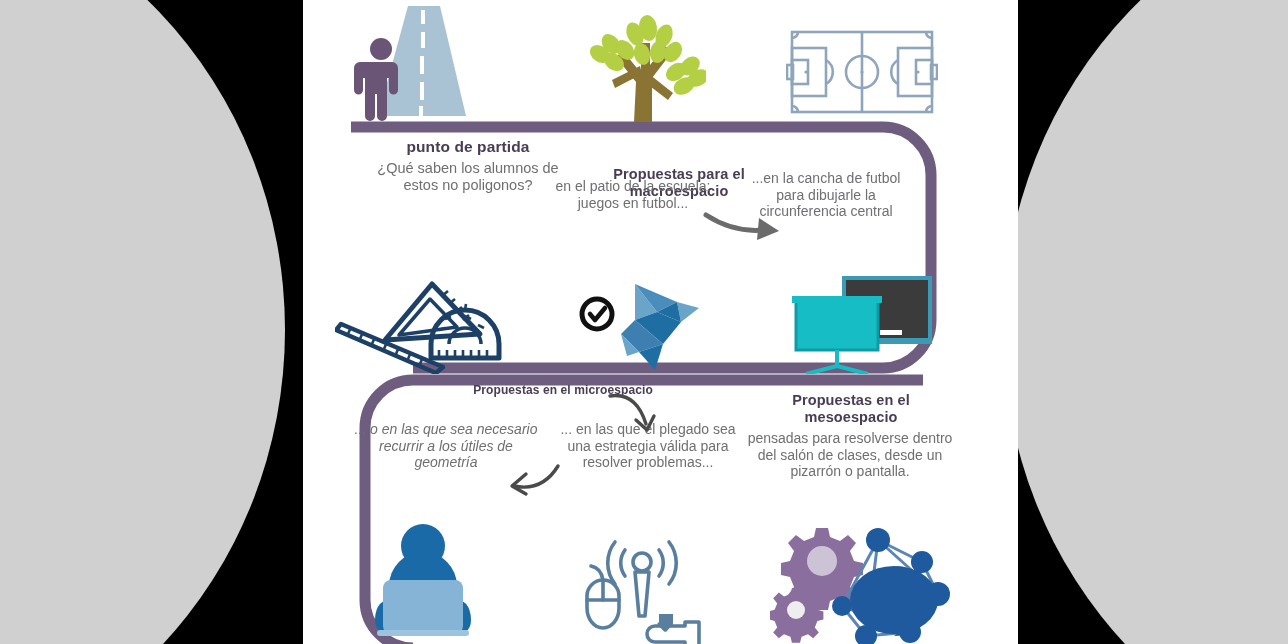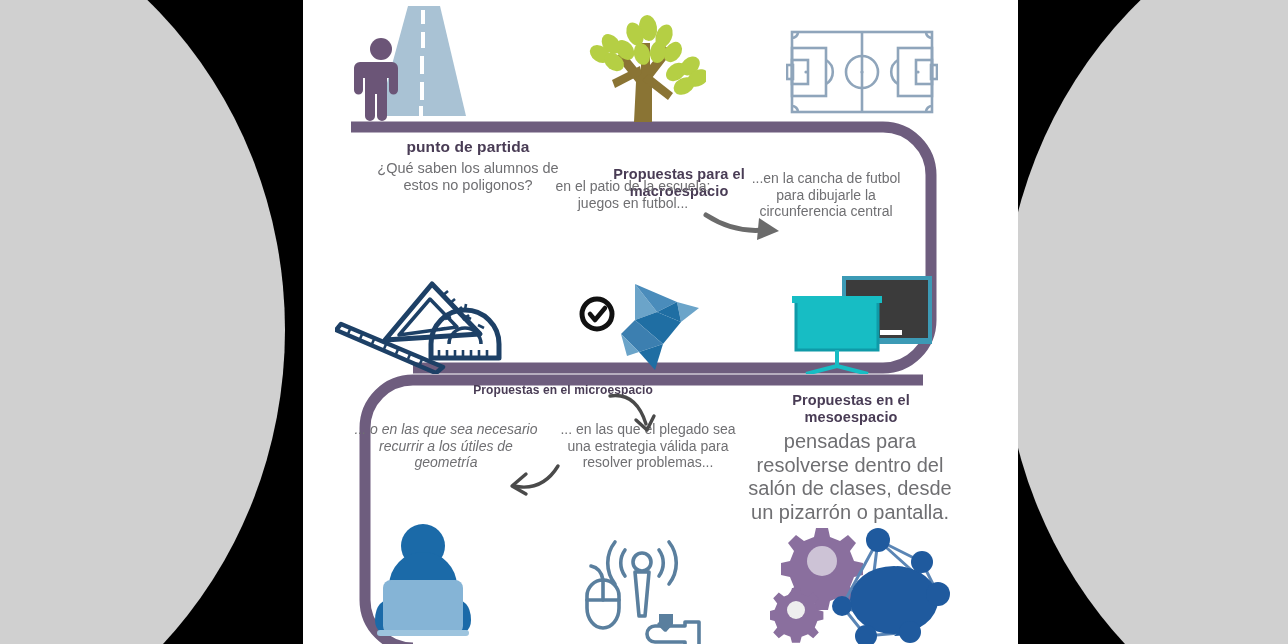--- a/index.html
+++ b/index.html
@@ -68,21 +68,21 @@
   #blk-micro-l{left:38px;top:421px;width:190px;}
   #blk-micro-l .t-body{font-size:14px;font-style:italic;}
 
   #blk-micro-r{left:240px;top:421px;width:190px;}
   #blk-micro-r .t-body{font-size:14px;}
 
   #blk-meso-head{left:440px;top:392px;width:196px;}
   #blk-meso-head .t-head{font-size:14.5px;}
 
   #blk-meso-body{left:430px;top:430px;width:214px;}
-  #blk-meso-body .t-body{font-size:20px;}
+  #blk-meso-body .t-body{font-size:14px;}
 
   .arrow-svg{position:absolute;pointer-events:none;}
   #arr-macro{left:390px;top:206px;}
   #arr-micro-1{left:295px;top:390px;}
   #arr-micro-2{left:183px;top:460px;}
 </style>
 </head>
 <body>
 
 <div id="backdrop">

